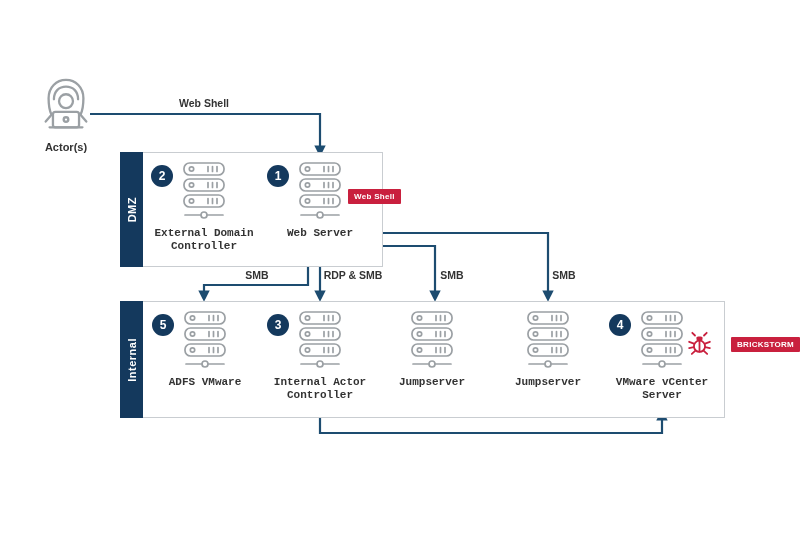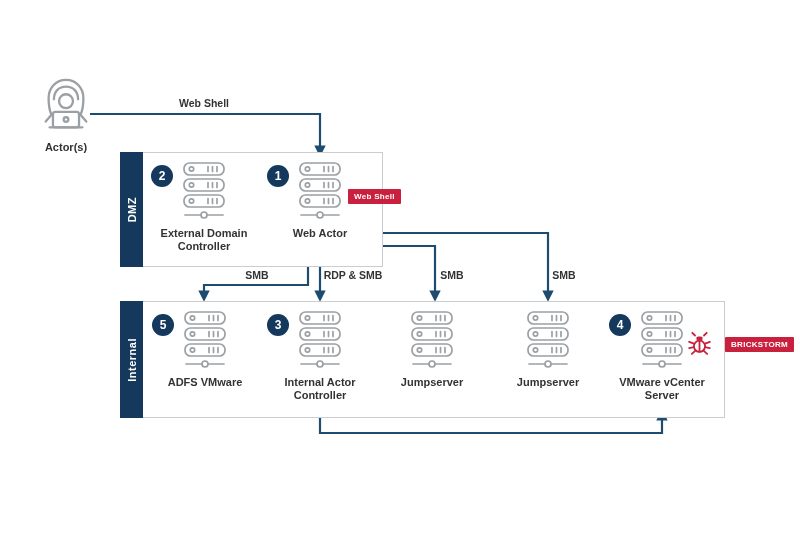--- a/index.html
+++ b/index.html
@@ -24,42 +24,42 @@
   .zone{position:absolute;border:1px solid var(--border-gray);background:#ffffff;}
   .zone-bar{position:absolute;left:-1px;top:-1px;bottom:-1px;width:23px;background:var(--navy);
             display:flex;align-items:center;justify-content:center;}
   .zone-bar span{color:#ffffff;font-weight:bold;font-size:11px;letter-spacing:.5px;
             writing-mode:vertical-rl;transform:rotate(180deg);white-space:nowrap;}
 
   
   .server{position:absolute;width:110px;text-align:center;}
   .srv-icon{display:block;width:44px;height:58px;margin:0 auto;}
   .srv-icon svg{display:block;width:44px;height:58px;}
-  .srv-label{margin-top:7px;font-size:11px;line-height:1.15;font-weight:bold;color:var(--text-dark);}
+  .srv-label{margin-top:7px;font-size:11px;line-height:1.15;font-weight:bold;color:var(--text-dark);font-family:Liberation Mono, monospace;}
   .num-badge{position:absolute;left:2px;top:3px;width:22px;height:22px;border-radius:50%;
              background:var(--navy);color:#fff;font-size:12px;font-weight:bold;
              display:flex;align-items:center;justify-content:center;}
 
   
   .conn-label{position:absolute;transform:translateX(-50%);font-size:10.5px;font-weight:bold;
               color:var(--text-dark);white-space:nowrap;}
 
   
   .red-badge{position:absolute;background:var(--crimson);color:#ffffff;font-weight:bold;
              font-size:8px;letter-spacing:.3px;padding:3px 6px;border-radius:1px;white-space:nowrap;}
 
   
   #actor{position:absolute;left:26px;top:76px;width:80px;text-align:center;}
   #actor svg{display:block;margin:0 auto;width:58px;height:62px;}
   #actor .actor-label{margin-top:3px;font-size:11px;font-weight:bold;color:var(--text-dark);}
 
   
   #brickstorm{position:absolute;left:686px;top:331px;display:flex;align-items:center;}
   #brickstorm svg{width:27px;height:27px;display:block;}
-  #brickstorm .red-badge{position:static;margin-left:12px;}
+  #brickstorm .red-badge{position:static;margin-left:18px;}
 </style>
 </head>
 <body>
 
 <div id="canvas">
 
   <svg id="connectors" viewBox="0 0 800 533" xmlns="http://www.w3.org/2000/svg">
     <defs>
       <marker id="ah" viewBox="0 0 10 10" refX="7.5" refY="5" markerWidth="5.2" markerHeight="5.2" orient="auto-start-reverse">
         <path d="M0,0 L10,5 L0,10 z"></path>
@@ -145,21 +145,21 @@
       <g stroke-linecap="round">
         <path d="M26 4.5v5 M30.5 4.5v5 M35 4.5v5"></path>
         <path d="M26 20.5v5 M30.5 20.5v5 M35 20.5v5"></path>
         <path d="M26 36.5v5 M30.5 36.5v5 M35 36.5v5"></path>
       </g>
       <path d="M3 53h38" stroke-linecap="round"></path>
       <circle cx="22" cy="53" r="3" fill="#ffffff"></circle>
     </g>
   </svg>
 </span>
-    <div class="srv-label">Web Actor</div>
+    <div class="srv-label">Web Server</div>
   </div>
 
   <div class="red-badge" style="left:348px;top:189px;">Web Shell</div>
 
   <div class="server" style="left:150px;top:311px;">
     <span class="num-badge">5</span>
     <span class="srv-icon">
   <svg viewBox="0 0 44 58" fill="none" xmlns="http://www.w3.org/2000/svg">
     <g stroke="#9BA0A4" stroke-width="1.7">
       <rect x="2" y="1" width="40" height="12" rx="5.5"></rect>

